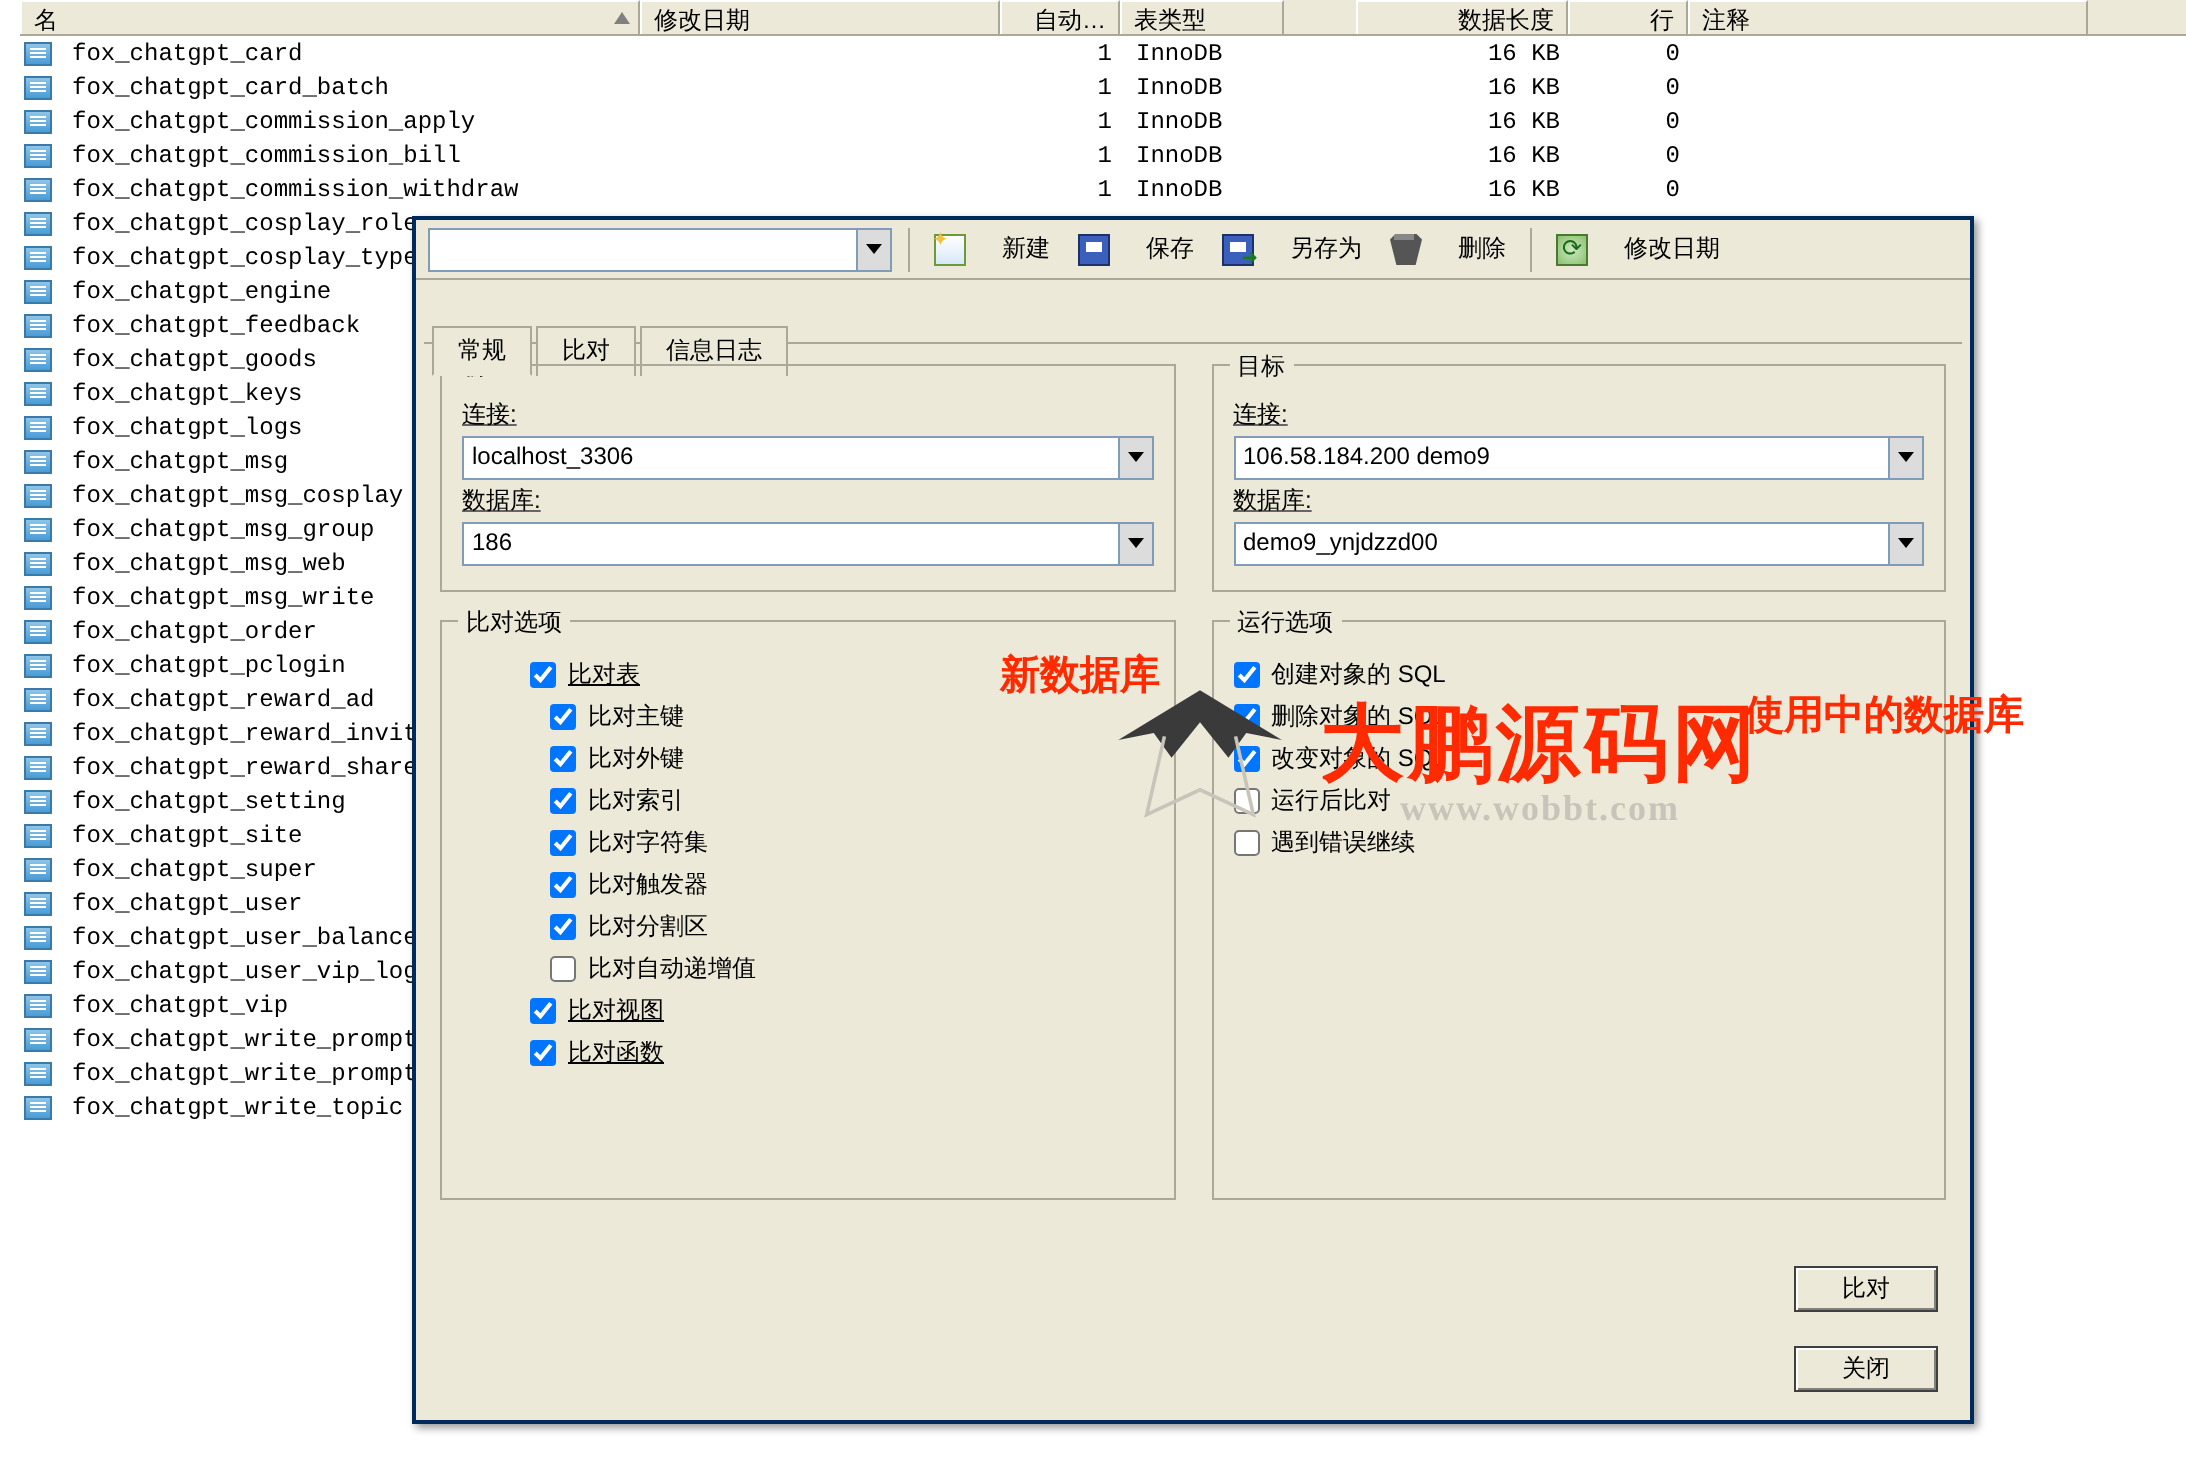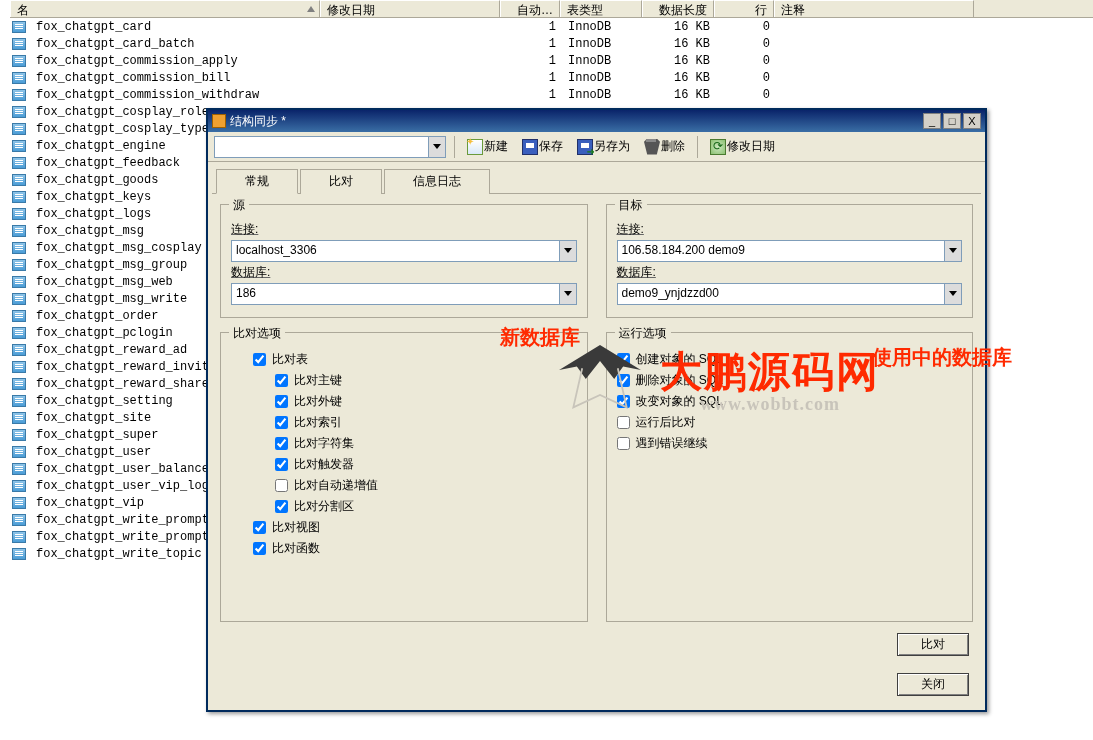--- a/index.html
+++ b/index.html
@@ -13,69 +13,69 @@
 .tbody .trow { display: flex; height: 17px; align-items: center; }
 .tcell { padding: 0 6px; font-family: "Consolas","Courier New",monospace; font-size: 12px; overflow: hidden; white-space: nowrap; }
 .ticon { width: 14px; height: 12px; background: linear-gradient(#8ec4e8,#4a9cd6); border: 1px solid #3a7aa8; display: inline-block; margin: 0 4px 0 2px; flex: none; position: relative; }
 .ticon::after { content: ""; position: absolute; left: 2px; right: 2px; top: 2px; height: 1px; background: #fff; box-shadow: 0 2px #fff, 0 4px #fff; }
 
 
 .c-name { width: 310px; }
 .c-date { width: 180px; }
 .c-auto { width: 60px; text-align: right; }
 .c-type { width: 82px; }
-.c-len  { width: 72px; text-align: right; }
+.c-len  { width: 106px; text-align: right; margin-left: 36px; }
 .c-rows { width: 60px; text-align: right; }
 .c-note { width: 200px; }
 
 
 .dialog { position: absolute; left: 206px; top: 108px; width: 781px; height: 604px; border: 2px solid #002a5c; background: #ece9d8; box-shadow: 2px 2px 4px rgba(0,0,0,.4); }
 .titlebar { height: 22px; background: linear-gradient(#0a246a,#3a6ea5); color: #fff; display: flex; align-items: center; padding: 0 4px; font-size: 12px; }
 .titlebar .ticon2 { width: 14px; height: 14px; background: #f0a030; border: 1px solid #a06000; margin-right: 4px; }
 .titlebar .ttext { flex: 1; }
 .titlebar .wbtn { width: 18px; height: 16px; background: #d4d0c8; border: 1px solid #808080; margin-left: 2px; font-family: Arial; font-size: 11px; text-align: center; line-height: 14px; color: #000; cursor: pointer; }
 
 .toolbar { height: 30px; display: flex; align-items: center; padding: 3px 6px; gap: 6px; border-bottom: 1px solid #aca899; }
 .combo { width: 232px; height: 22px; background: #fff; border: 1px solid #7f9db9; position: relative; }
 .combo .dd { position: absolute; right: 0; top: 0; width: 17px; height: 20px; background: #dcdcdc; border-left: 1px solid #7f9db9; }
 .combo .dd::after { content: ""; position: absolute; left: 4px; top: 7px; border-left: 4px solid transparent; border-right: 4px solid transparent; border-top: 5px solid #000; }
-.tbtn { display: flex; align-items: center; gap: 1px; padding: 2px 4px; cursor: pointer; }
+.tbtn { display: flex; align-items: center; gap: 18px; padding: 2px 4px; cursor: pointer; }
 .ibx { width: 16px; height: 16px; display: inline-block; position: relative; }
 .ic-new  { background: linear-gradient(#fff,#d8e8f8); border: 1px solid #6a9a3a; }
 .ic-new::after{content:"✦";position:absolute;left:-2px;top:-4px;color:#f5c040;font-size:10px;}
 .ic-save { background: #3a5fbd; border: 1px solid #20306a; }
 .ic-save::after{content:"";position:absolute;left:3px;top:3px;width:8px;height:5px;background:#fff;}
 .ic-saveas{background:#3a5fbd;border:1px solid #20306a;}
 .ic-saveas::before{content:"";position:absolute;left:3px;top:3px;width:8px;height:5px;background:#fff;}
 .ic-saveas::after{content:"➜";position:absolute;right:-3px;bottom:-3px;color:#1a7a1a;font-size:10px;}
 .ic-del  { background: #555; clip-path: polygon(20% 0,80% 0,100% 20%,80% 100%,20% 100%,0 20%); }
 .ic-del::after{content:"";position:absolute;left:2px;top:0;width:10px;height:3px;background:#888;}
 .ic-sync { background: radial-gradient(#cde8c0,#8ac070); border:1px solid #4a7a30; }
 .ic-sync::after{content:"⟳";position:absolute;left:2px;top:-1px;color:#1a6a1a;font-size:12px;}
 .sep { width: 1px; height: 22px; background: #aca899; margin: 0 2px; }
 
 .tabs { display: flex; padding: 6px 8px 0 8px; gap: 2px; }
-.tab { padding: 3px 28px; border: 1px solid #aca899; border-bottom: none; background: #ece9d8; cursor: pointer; position: relative; top: 1px; }
+.tab { padding: 3px 12px; border: 1px solid #aca899; border-bottom: none; background: #ece9d8; cursor: pointer; position: relative; top: 17px; }
 .tab.sel { background: #ece9d8; border-bottom: 1px solid #ece9d8; z-index: 2; }
 .tabline { height: 1px; background: #aca899; margin: 0 4px; }
 
 .pane { padding: 10px 12px; }
 .cols2 { display: flex; gap: 18px; }
 .grp { border: 1px solid #aca899; position: relative; padding: 14px 10px 10px 10px; }
 .grp .lgd { position: absolute; left: 8px; top: -8px; background: #ece9d8; padding: 0 4px; font-size: 12px; }
 .grp.half { flex: 1; }
 .frow { margin: 2px 0; }
 .lab { font-size: 12px; margin-bottom: 2px; text-decoration: underline; text-decoration-color: #666; }
 .sel1 { width: 100%; height: 22px; background: #fff; border: 1px solid #7f9db9; padding: 2px 4px; font-size: 12px; position: relative; }
 .sel1 .dd { position: absolute; right: 0; top: 0; width: 17px; height: 20px; background: #dcdcdc; border-left: 1px solid #7f9db9; }
 .sel1 .dd::after { content: ""; position: absolute; left: 4px; top: 7px; border-left: 4px solid transparent; border-right: 4px solid transparent; border-top: 5px solid #000; }
 
 .cb { display: flex; align-items: center; gap: 6px; margin: 4px 0; cursor: pointer; }
 .cb input { width: 13px; height: 13px; }
-.indent1 { margin-left: 22px; }
+.indent1 { margin-left: 34px; text-decoration: underline; }
 .indent2 { margin-left: 44px; }
 .btn { min-width: 72px; height: 23px; border: 1px solid #404040; background: #ece9d8; box-shadow: inset 1px 1px #fff, inset -1px -1px #808080; cursor: pointer; font-size: 12px; padding: 0 16px; }
 .compare-holder{position:absolute;bottom:54px;right:16px;}
 .close-holder{position:absolute;bottom:14px;right:16px;}
 
 
 .anno { position: absolute; color: #ff2a00; font-size: 20px; font-family: "Microsoft YaHei","SimHei",sans-serif; pointer-events: none; font-weight: bold; }
 .anno.url { color: #c8c4ba; font-size: 18px; letter-spacing: 1px; font-family: Georgia,serif; }
 .anno.big { font-size: 42px; font-weight: 700; letter-spacing: 2px; }
 .eagle { position: absolute; width: 90px; height: 80px; pointer-events: none; }
@@ -380,27 +380,20 @@
         <span class="tcell c-date"></span>
         <span class="tcell c-auto"></span>
         <span class="tcell c-type"></span>
         <span class="tcell c-len"></span>
         <span class="tcell c-rows"></span>
       </div>
     </div>
 </div>
 
 <div class="dialog">
-  <div class="titlebar">
-    <span class="ticon2"></span>
-    <span class="ttext">结构同步 *</span>
-    <span class="wbtn">_</span>
-    <span class="wbtn">□</span>
-    <span class="wbtn">X</span>
-  </div>
 
   <div class="toolbar">
     <div class="combo">
         <span class="dd"></span>
       </div>
     <span class="sep"></span>
     <div class="tbtn">
         <span class="ibx ic-new"></span>
         <span>新建</span>
       </div>
@@ -481,26 +474,26 @@
           </label>
         <label class="cb indent2">
             <input type="checkbox" checked="" style="">
             <span>比对字符集</span>
           </label>
         <label class="cb indent2">
             <input type="checkbox" checked="" style="">
             <span>比对触发器</span>
           </label>
         <label class="cb indent2">
+            <input type="checkbox" checked="" style="">
+            <span>比对分割区</span>
+          </label>
+        <label class="cb indent2">
             <input type="checkbox" style="">
             <span>比对自动递增值</span>
-          </label>
-        <label class="cb indent2">
-            <input type="checkbox" checked="" style="">
-            <span>比对分割区</span>
           </label>
         <label class="cb indent1">
             <input type="checkbox" checked="" style="">
             <span>比对视图</span>
           </label>
         <label class="cb indent1">
             <input type="checkbox" checked="" style="">
             <span>比对函数</span>
           </label>
       </div>

